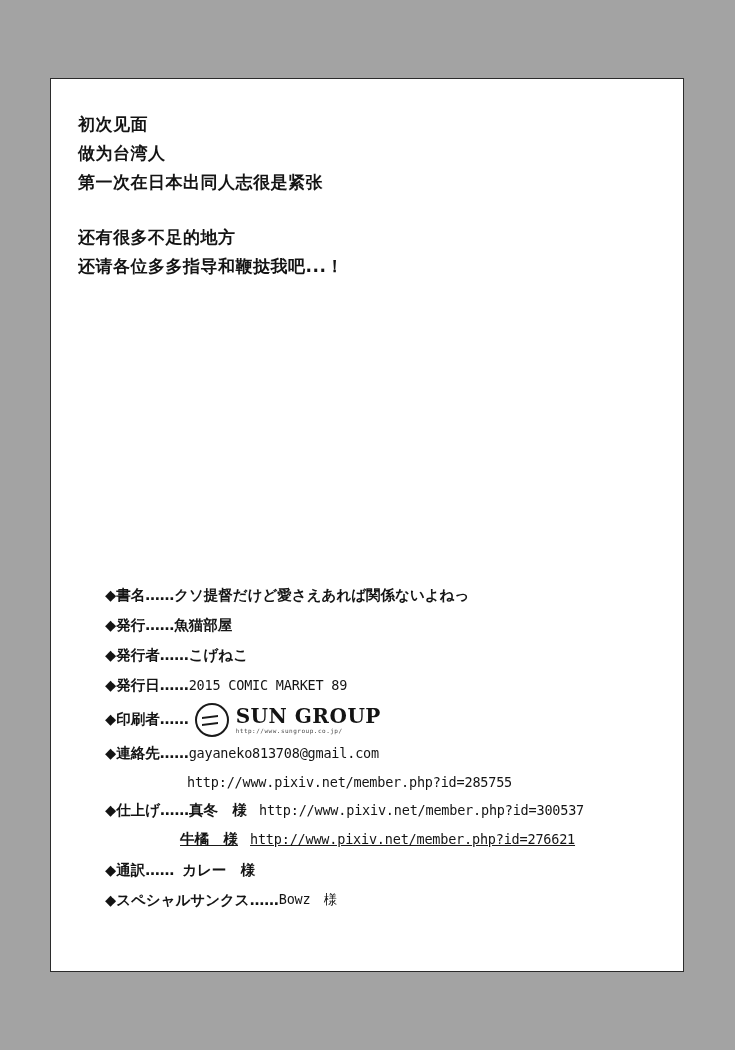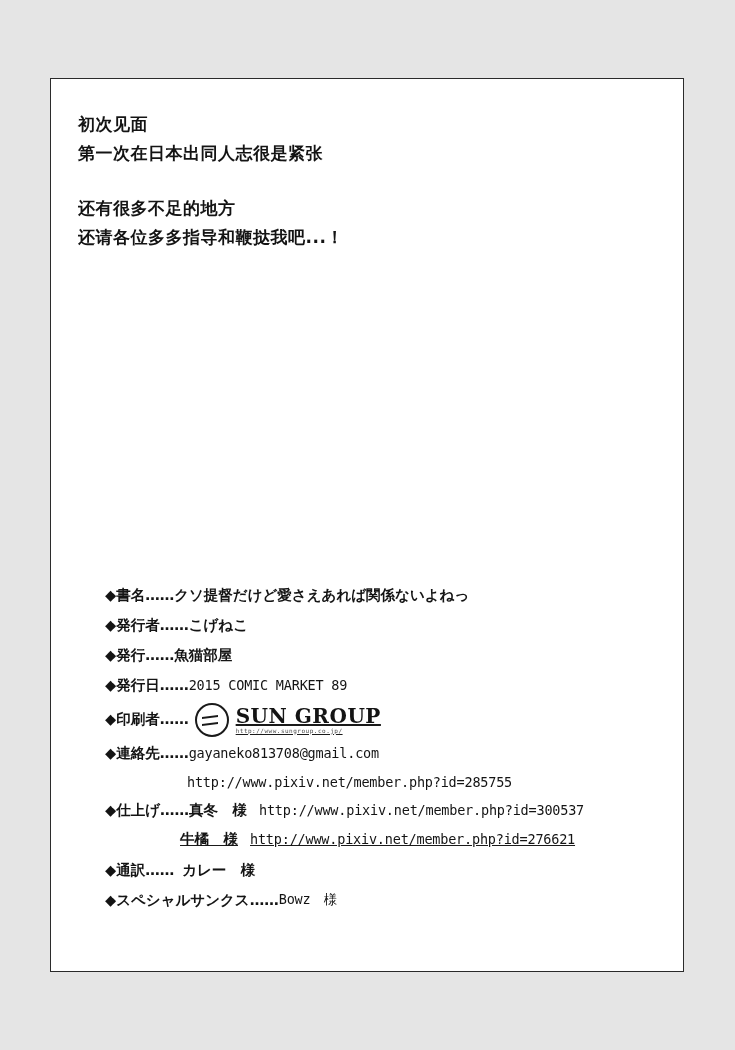--- a/index.html
+++ b/index.html
@@ -13,21 +13,21 @@
     font-family: "Liberation Sans", sans-serif;
     color: #1a1a1a;
     position: relative;
     overflow: hidden;
   }
   .page {
     position: absolute;
     left: 0; top: 0;
     width: 735px;
     height: 1050px;
-    background: #e5e5e5;
+    background: #a3a3a3;
   }
   .frame {
     position: absolute;
     left: 50px;
     top: 78px;
     width: 634px;
     height: 894px;
     border: 1px solid #2b2b2b;
     box-sizing: border-box;
     background: #ffffff;
@@ -117,21 +117,20 @@
     width: 16px;
     height: 5px;
     border-top: 2px solid #1a1a1a;
     border-bottom: 2px solid #1a1a1a;
     transform: skewY(-8deg);
   }
   .logo-text {
     display: flex;
     flex-direction: column;
     justify-content: flex-start;
-    text-decoration: underline;
   }
   .logo-name {
     font-family: "DejaVu Serif", serif;
     font-size: 20px;
     font-weight: bold;
     letter-spacing: 0.5px;
     line-height: 20px;
     color: #141414;
   }
   .logo-url {
@@ -144,41 +143,42 @@
   }
 </style>
 </head>
 <body>
 
 <div class="page">
   <div class="frame"></div>
 
   <div class="message">
     <div class="line">初次见面</div>
+    <div class="line">做为台湾人</div>
     <div class="line">第一次在日本出同人志很是紧张</div>
     <div class="gap"></div>
     <div class="line">还有很多不足的地方</div>
     <div class="line">还请各位多多指导和鞭挞我吧...！</div>
   </div>
 
   <div class="colophon">
 
     <div class="row">
       <span class="jp">◆書名……</span>
       <span class="jp">クソ提督だけど愛さえあれば関係ないよねっ</span>
     </div>
 
     <div class="row">
+      <span class="jp">◆発行……</span>
+      <span class="jp">魚猫部屋</span>
+    </div>
+
+    <div class="row">
       <span class="jp">◆発行者……</span>
       <span class="jp">こげねこ</span>
-    </div>
-
-    <div class="row">
-      <span class="jp">◆発行……</span>
-      <span class="jp">魚猫部屋</span>
     </div>
 
     <div class="row">
       <span class="jp">◆発行日……</span>
       <span class="mono">2015 COMIC MARKET 89</span>
     </div>
 
     <div class="row">
       <span class="jp">◆印刷者……</span>
       <span class="logo">

